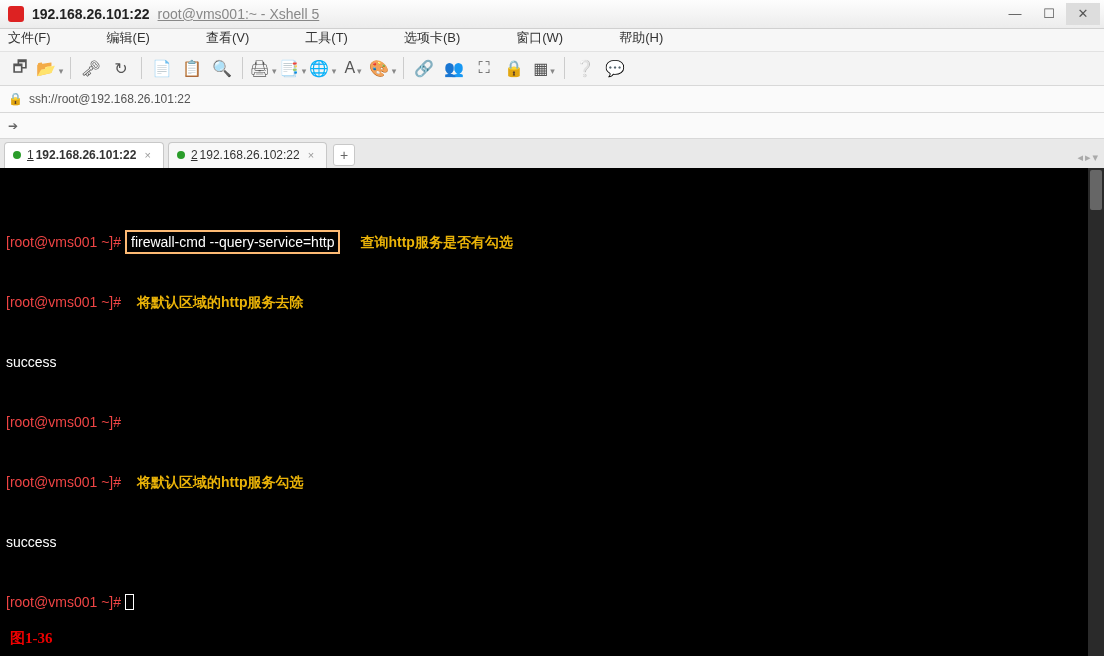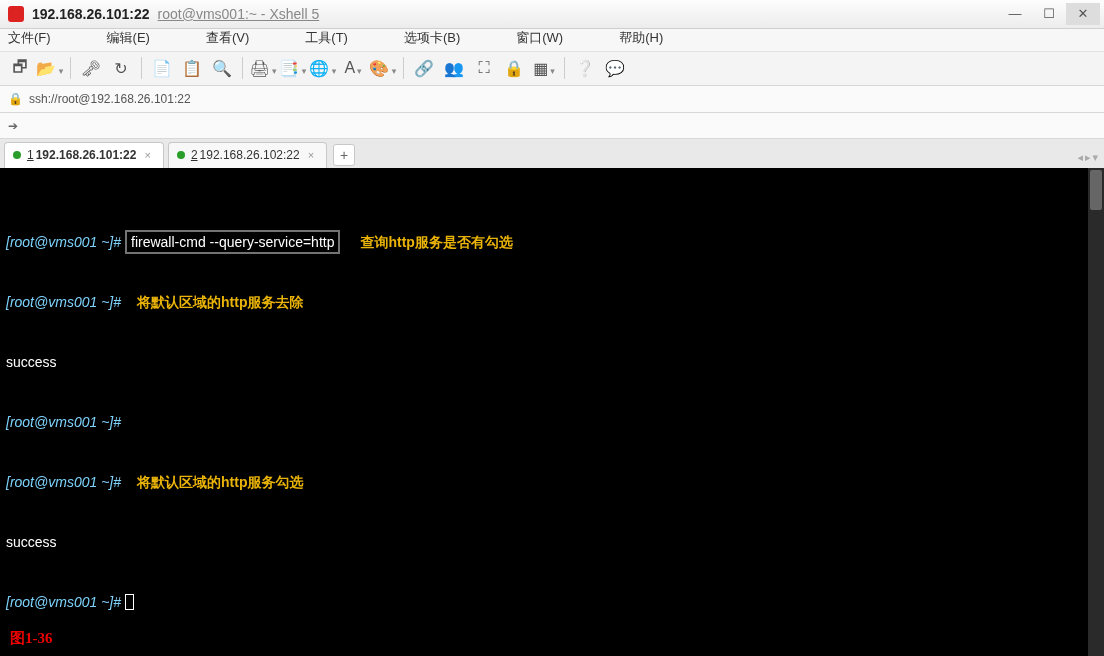--- a/index.html
+++ b/index.html
@@ -28,22 +28,22 @@
   .tab .dot.g { background:#2a9d2a; }
   .tab .close { margin-left:8px; color:#999; font-size:11px; }
   .tab .u { text-decoration: underline; margin-right:2px; }
   .addtab { width:22px; height:22px; border:1px solid #c8c8c8; background:#fff; border-radius:3px; display:flex; align-items:center; justify-content:center; font-size:14px; color:#666; margin-left:2px; margin-bottom:2px; }
   .tabnav { position:absolute; right:6px; bottom:4px; display:flex; gap:2px; }
   .tabnav span { font-size:11px; color:#aaa; }
   .terminal { flex:1; background:#000; color:#fff; font-family: "Consolas", "Courier New", monospace; font-size:14px; line-height:20px; padding:4px 6px; position:relative; white-space:pre; }
   .terminal .scroll { position:absolute; right:0; top:0; bottom:0; width:16px; background:#2a2a2a; }
   .terminal .scroll .thumb { position:absolute; left:2px; right:2px; top:2px; height:40px; background:#666; border-radius:2px; }
   .tline { display:flex; align-items:center; height:20px; }
-  .prompt { color:#7dd3fc;font-style:italic; }
-  .cmdbox { border:2px solid #737373; padding:0 4px; margin:0 4px; color:#fff; display:inline-block; }
+  .prompt { color:#ef4444; }
+  .cmdbox { border:2px solid #fdba74; padding:0 4px; margin:0 4px; color:#fff; display:inline-block; }
   .ann { color:#eab308; font-weight:bold; margin-left:16px; font-family:"Microsoft YaHei",sans-serif; font-size:14px; }
   .cursor { display:inline-block; width:9px; height:16px; border:1px solid #fff; margin-left:4px; }
   .figlbl { position:absolute; left:10px; bottom:8px; color:#e00; font-weight:bold; font-family:"Microsoft YaHei"; font-size:15px; }
 </style>
 </head>
 <body>
 
 <div class="titlebar">
   <div class="appicon"></div>
   <span class="primary">192.168.26.101:22</span>

